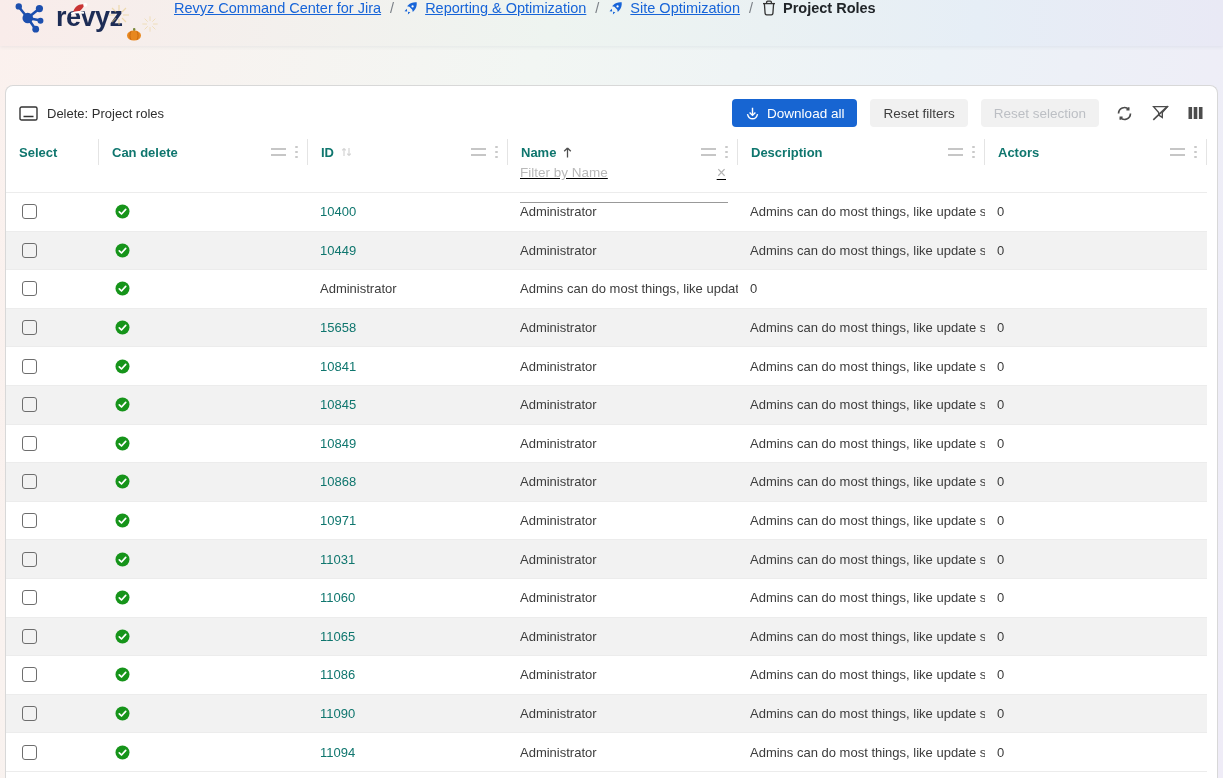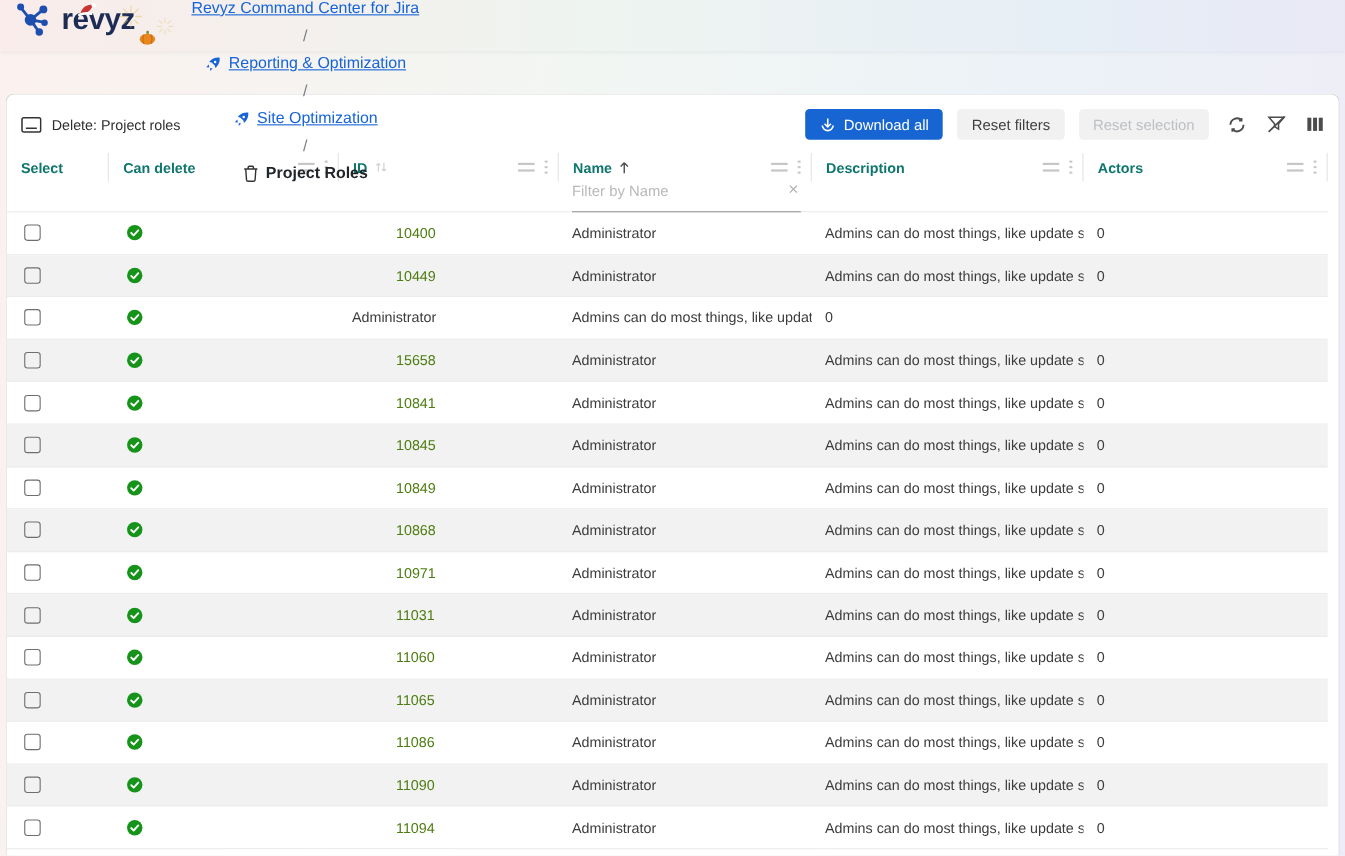--- a/index.html
+++ b/index.html
@@ -12,21 +12,21 @@
     background:linear-gradient(90deg,#f9ecea 0%, #eef4f0 45%, #e6eef6 80%, #e9e9f5 100%);
     box-shadow:0 1px 4px rgba(40,60,90,.08); }
   .logo { position:relative; display:flex; align-items:center; gap:6px; width:148px; }
   .logo-text { font-size:27px; font-weight:800; color:#1c2c55; letter-spacing:-.5px; line-height:1; }
   .santa-hat { position:absolute; left:56px; top:2px; }
   .pumpkin { position:absolute; left:112px; top:27px; }
   .firework { position:absolute; opacity:.55; }
   .fw1 { left:92px; top:2px; }
   .fw2 { left:126px; top:14px; }
 
-  .breadcrumb { display:flex; align-items:center; gap:9px; margin-left:12px; font-size:14.5px; color:#5a5f66;flex-direction:column; }
+  .breadcrumb { display:flex; align-items:center; gap:9px; margin-left:12px; font-size:14.5px; color:#5a5f66; }
   .crumb { display:flex; align-items:center; gap:7px; }
   .crumb a { color:#1764d8; text-decoration:underline; cursor:pointer; }
   .crumb-current { color:#212529; font-weight:700; }
   .crumb-sep { color:#7a7f86; }
 
   
   .card { margin:39px 5px 0 5px; height:693px; background:#fff;
     border:1px solid #d8d8d8; border-bottom:none; border-radius:8px 8px 0 0; overflow:hidden; }
 
   .toolbar { display:flex; align-items:center; justify-content:space-between; padding:13px 12px 12px 13px; }
@@ -45,31 +45,31 @@
   .thead .hcell { display:flex; align-items:center; height:26px; padding:0 8px 0 13px;
     border-right:1px solid #e4e4e4; font-size:13px; font-weight:700; color:#0f766e; overflow:hidden; }
   .hicons { margin-left:auto; display:flex; align-items:center; gap:8px; }
   .eqicon { width:15px; height:8px; border-top:2px solid #c6c6c6; border-bottom:2px solid #c6c6c6; cursor:pointer; }
   .vdots { display:flex; flex-direction:column; gap:2.5px; cursor:pointer; padding:1px; }
   .vdots i { width:2.6px; height:2.6px; border-radius:50%; background:#c9c9c9; }
   .sorticon { margin-left:6px; display:flex; align-items:center; }
 
   .filter-row { height:28px; border-bottom:1px solid #ececec; }
   .fcell { padding:0 10px 0 12px; display:flex; align-items:flex-end; }
-  .filter-box { display:flex; align-items:flex-end; width:100%; border-bottom:1px solid #999; padding-bottom:11px; }
+  .filter-box { display:flex; align-items:flex-start; width:100%; border-bottom:1px solid #999; padding-bottom:21px;text-decoration:underline; }
   .filter-box input { flex:1; border:none; outline:none; font-size:13.5px; font-family:inherit; color:#333; background:transparent; }
   .filter-box input::placeholder { color:#b9b9b9; }
   .clear-x { font-size:16px; color:#b3b3b3; line-height:1; cursor:pointer; padding:0 2px; }
 
   .trow { height:38.6px; border-bottom:1px solid #ececec; }
   .trow:nth-child(even) { background:#f2f2f2; }
   .tcell { display:flex; align-items:center; padding-left:12px; font-size:13px; color:#3c3c3c; overflow:hidden; white-space:nowrap; }
   .cb { width:15px; height:15px; margin-left:4px; border:1.6px solid #6e6e6e; border-radius:3px; background:transparent; cursor:pointer; flex:none; }
   .cell-candelete { padding-left:16px; }
-  .id-link { color:#4d7c0f; text-decoration:none; cursor:pointer;margin-left:40px; }
+  .id-link { color:#0f766e; text-decoration:none; cursor:pointer; }
   .cell-desc { padding-right:0; }
 </style>
 </head>
 <body>
 
 <div class="topbar">
   <div class="logo">
     <svg class="firework fw1" width="26" height="26" viewBox="0 0 26 26">
       <g stroke="#e6c87c" stroke-width="1.2">
           <path d="M13 3v6M13 17v6M3 13h6M17 13h6M6 6l4 4M16 16l4 4M20 6l-4 4M10 16l-4 4"></path>

